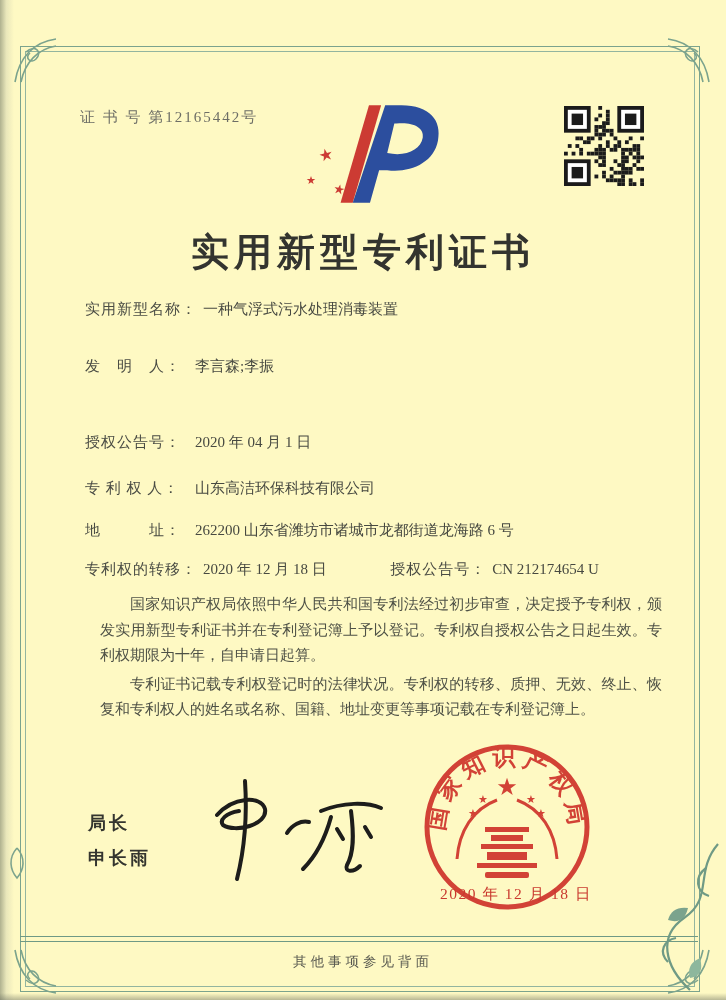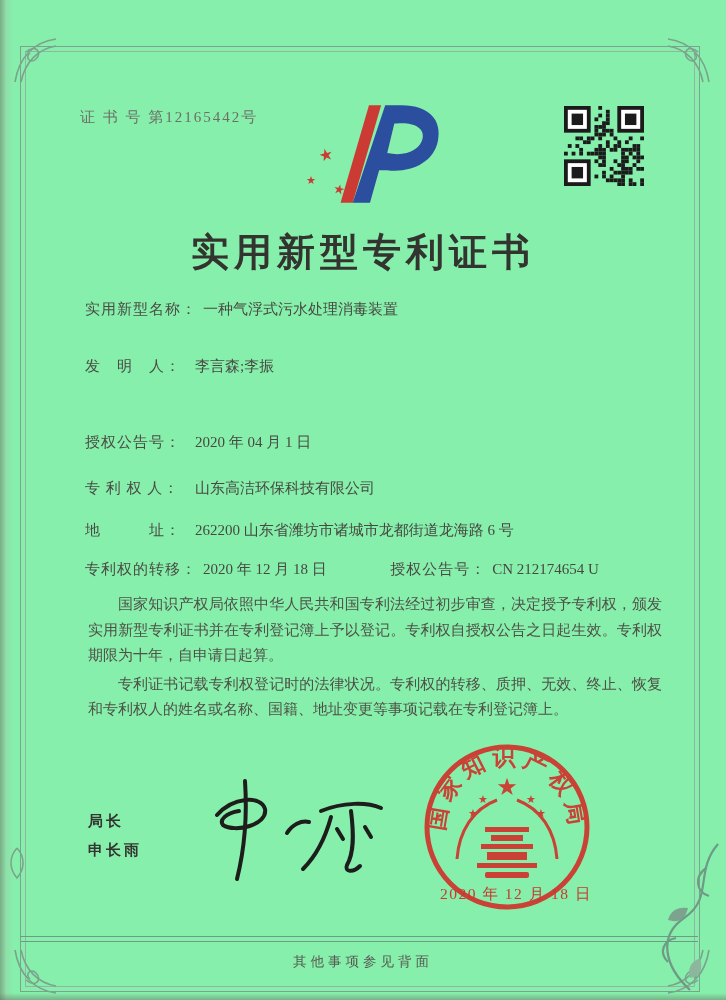--- a/index.html
+++ b/index.html
@@ -1,17 +1,17 @@
 <!DOCTYPE html>
 <html><head>
 <meta charset="utf-8">
 <style>
   html,body{margin:0;padding:0;background:#d9d9d2;}
   .page{position:relative;width:726px;height:1000px;margin:0 auto;overflow:hidden;
-        background:#86efac;font-family:"Liberation Serif","DejaVu Serif",serif;color:#44463f;}
+        background:#fef9c3;font-family:"Liberation Serif","DejaVu Serif",serif;color:#44463f;}
   .scan-edge-left{position:absolute;left:0;top:0;bottom:0;width:14px;
         background:linear-gradient(90deg,rgba(110,118,100,.55),rgba(170,176,160,.25) 45%,rgba(255,255,255,0));}
   .scan-edge-bottom{position:absolute;left:0;right:0;bottom:0;height:7px;
         background:linear-gradient(0deg,rgba(100,105,92,.45),rgba(255,255,255,0));}
   .frame{position:absolute;left:20px;top:46px;width:678px;height:944px;
         border:1.6px solid #7ba38d;pointer-events:none;}
   .frame::before{content:"";position:absolute;inset:4px;border:1px solid #93b59f;}
   .corner{position:absolute;width:48px;height:48px;}
   .corner.tl{left:10px;top:36px;}
   .corner.tr{right:12px;top:36px;transform:scaleX(-1);}
@@ -27,24 +27,24 @@
         font-size:38px;font-weight:700;letter-spacing:5px;color:#33342f;}
 
   .row{position:absolute;left:85px;right:60px;font-size:15px;white-space:nowrap;}
   .flabel{display:inline-block;min-width:104px;letter-spacing:1px;color:#4a4c44;}
   .fvalue{padding-left:6px;color:#474941;}
   .grant .flabel{min-width:0;}
   .grant .spacer{display:inline-block;width:56px;}
 
   .body-text{position:absolute;left:84px;top:592px;width:578px;
         font-size:15px;line-height:1.7;text-align:justify;color:#4e5146;}
-  .body-text p{margin:0 0 3px 4px;text-indent:2em;font-family:Liberation Serif, serif;}
+  .body-text p{margin:0 0 3px 16px;text-indent:2em;font-family:Liberation Serif, serif;}
 
   .director{position:absolute;left:88px;top:806px;font-family:"Liberation Sans","DejaVu Sans",sans-serif;
-        font-size:15px;font-weight:600;letter-spacing:3px;color:#34352f;line-height:1.95;}
+        font-size:18px;font-weight:600;letter-spacing:3px;color:#34352f;line-height:1.95;}
   .signature{position:absolute;left:193px;top:775px;width:210px;height:108px;}
 
   .seal{position:absolute;left:421px;top:741px;width:172px;height:172px;opacity:.93;}
   .seal-date{position:absolute;left:440px;top:884px;font-size:15.5px;letter-spacing:1.5px;color:#c9392e;}
 
   .pageinfo{position:absolute;left:0;right:0;top:916px;text-align:center;
         font-size:12.5px;letter-spacing:3px;color:#4c4d47;}
   .sep{position:absolute;left:20px;top:936px;width:678px;height:4px;
         border-top:1.4px solid #6f9a85;border-bottom:1.4px solid #6f9a85;}
   .footnote{position:absolute;left:0;right:0;top:953px;text-align:center;

